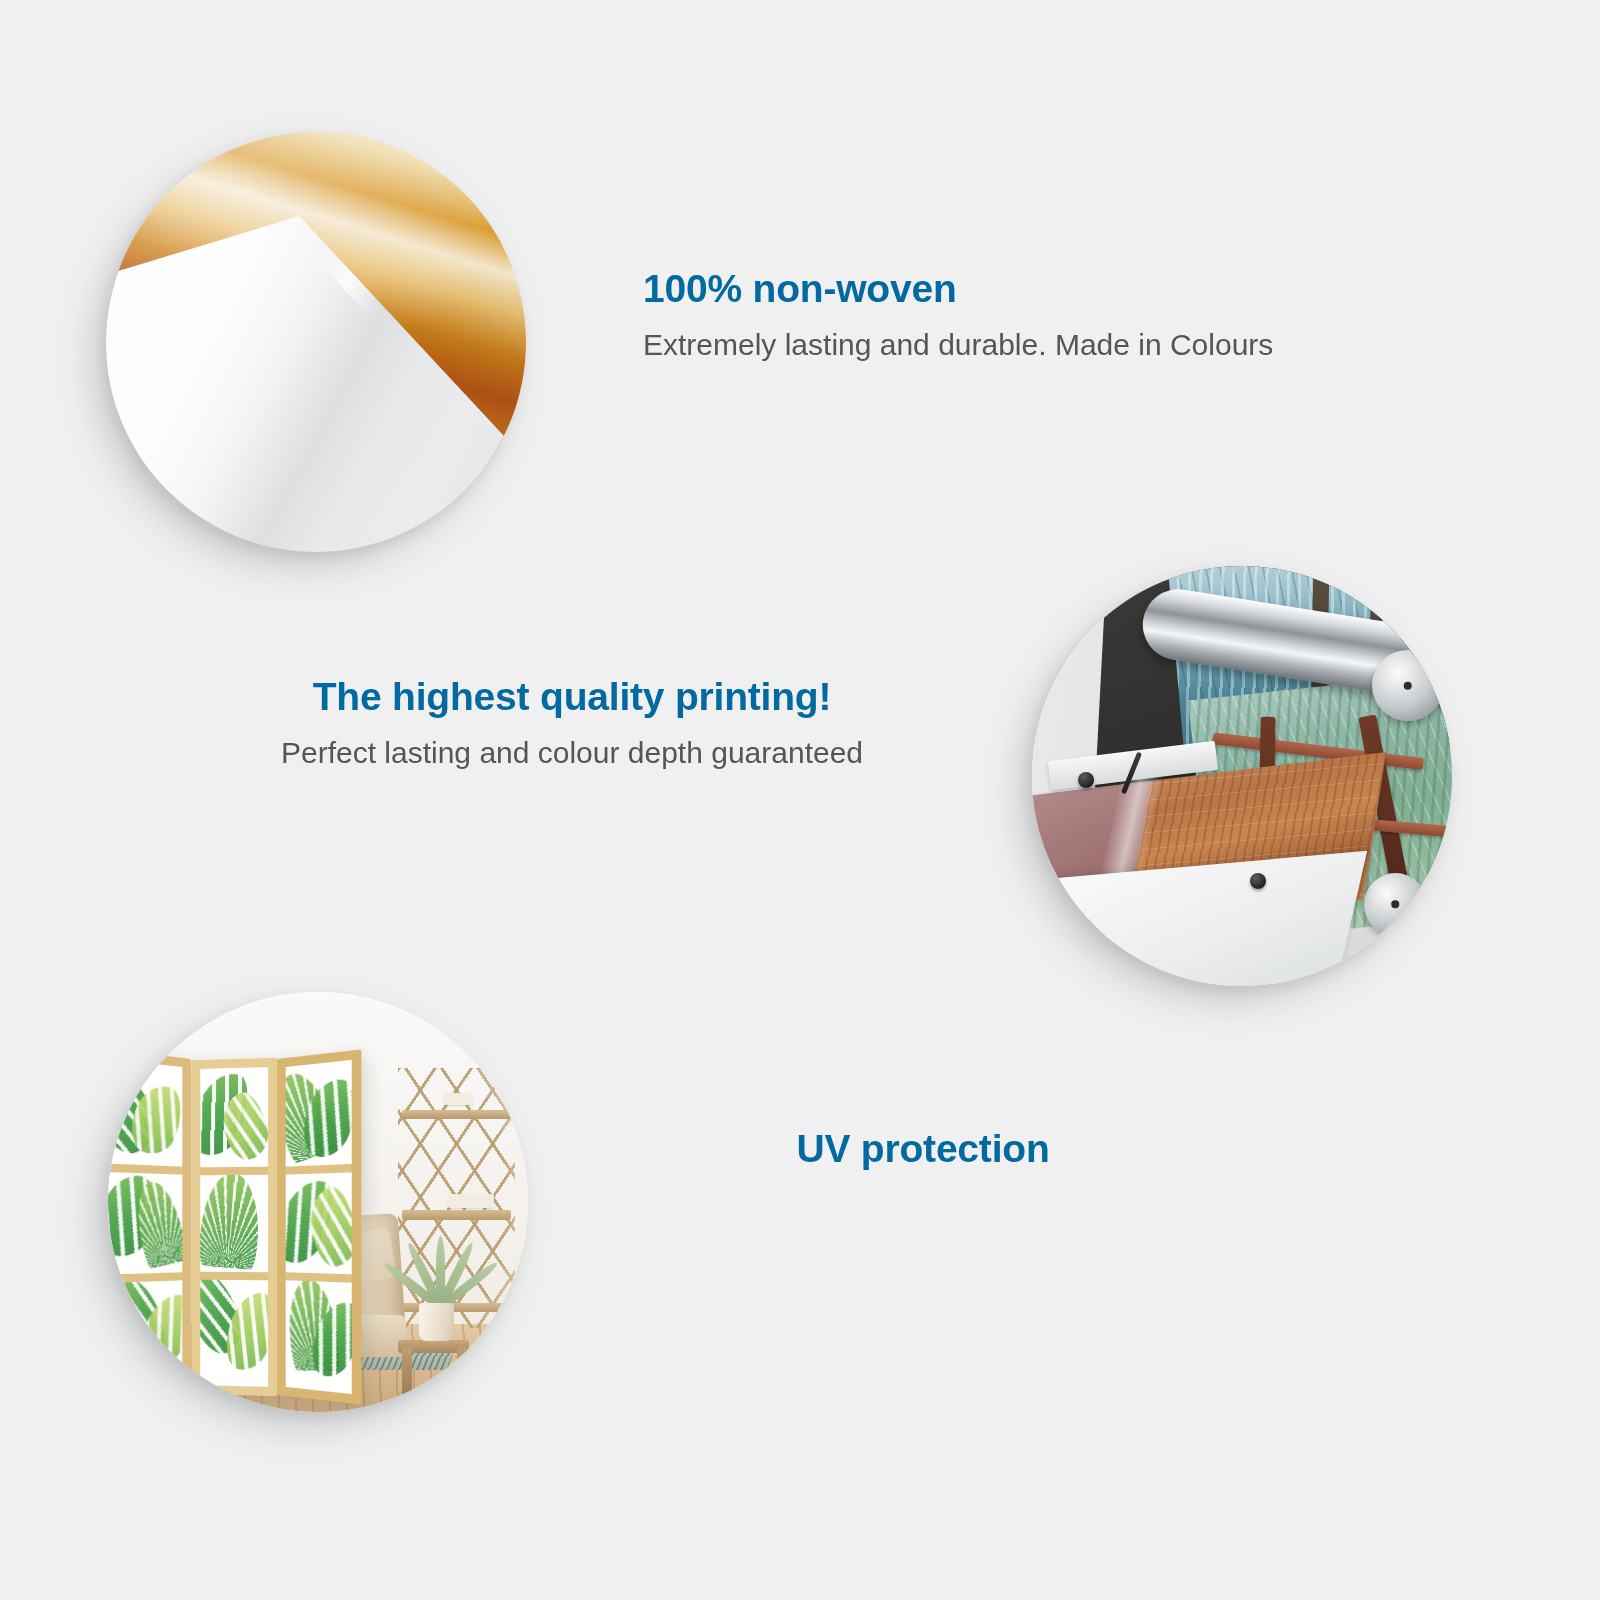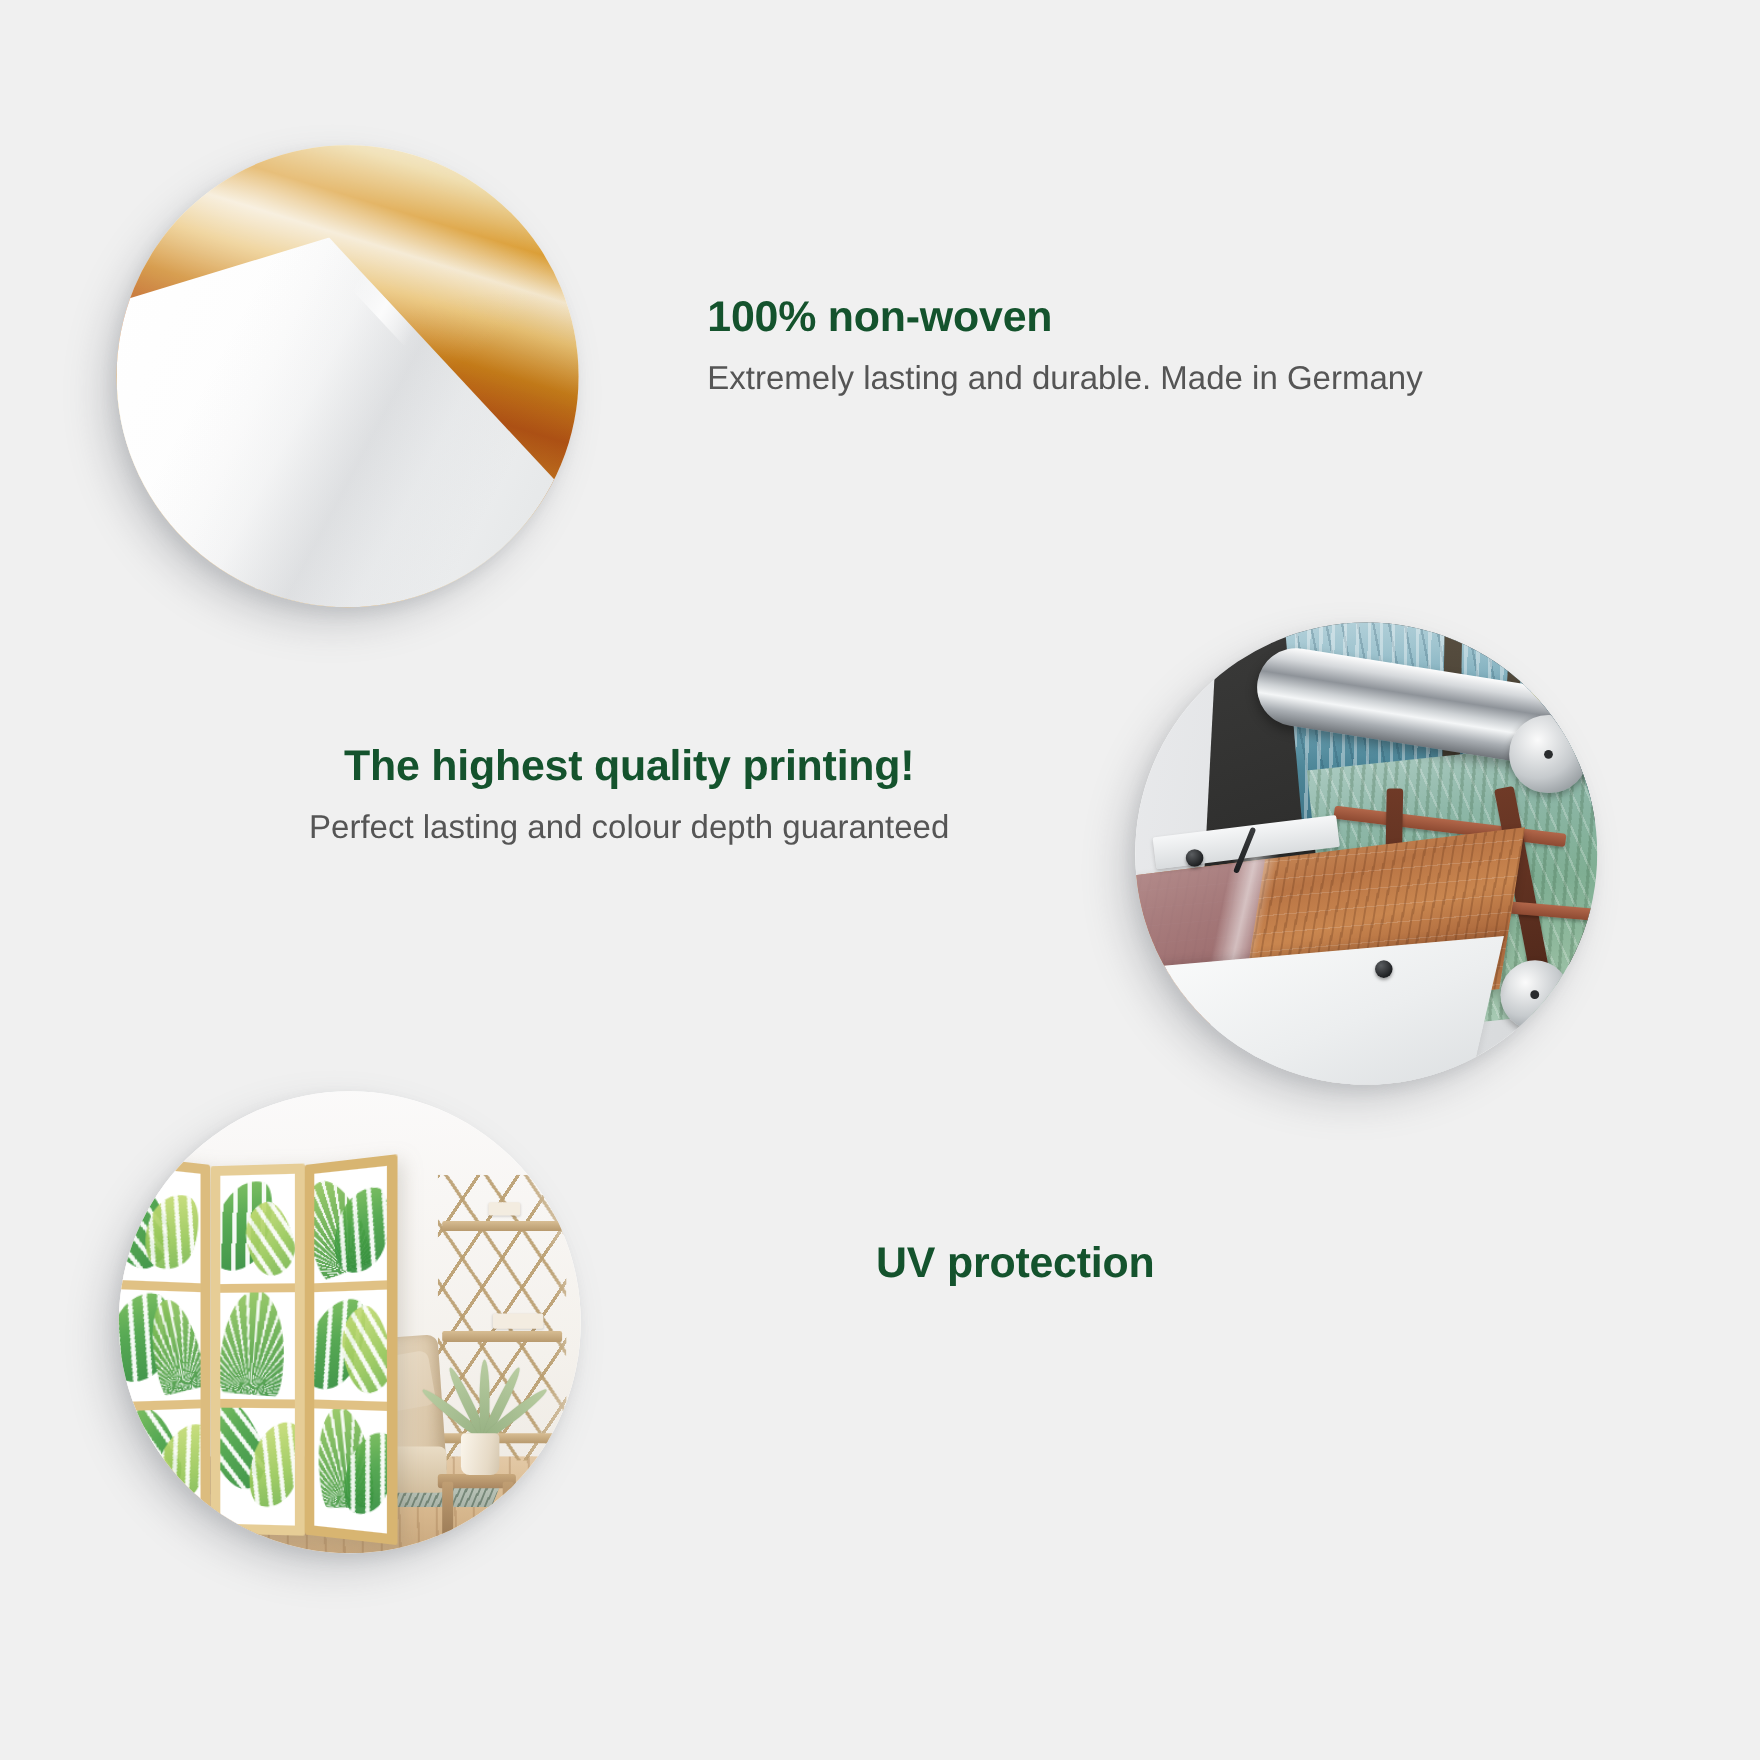--- a/index.html
+++ b/index.html
@@ -349,21 +349,21 @@
     background:
       repeating-linear-gradient(70deg, rgba(255,255,255,.92) 0 4px, rgba(255,255,255,0) 4px 12px),
       linear-gradient(150deg,#cfe07a,#9ac95b 60%,#72b350);
   }
 
   
   .text-block { position:absolute; }
   .text-block h2 {
     font-size:39px;
     font-weight:700;
-    color:#14532d;
+    color:#0369a1;
     letter-spacing:-.2px;
     line-height:1.1;
   }
   .text-block p {
     margin-top:14px;
     font-size:30px;
     font-weight:400;
     color:#555555;
     line-height:1.33;
   }
@@ -490,21 +490,21 @@
             <div class="leaf palm" style="left:4%;   top:66%; width:74%; height:28%; transform:rotate(-6deg);"></div>
             <div class="leaf monstera" style="left:46%;  top:72%; width:60%; height:24%; transform:rotate(16deg);"></div>
           </div>
         </div>
       </div>
     </div>
   </div>
 
   <div class="text-block" id="text-nonwoven">
     <h2>100% non-woven</h2>
-    <p>Extremely lasting and durable. Made in Germany</p>
+    <p>Extremely lasting and durable. Made in Colours</p>
   </div>
 
   <div class="text-block" id="text-printing">
     <h2>The highest quality printing!</h2>
     <p>Perfect lasting and colour depth guaranteed</p>
   </div>
 
   <div class="text-block" id="text-uv">
     <h2>UV protection</h2>
   </div>

